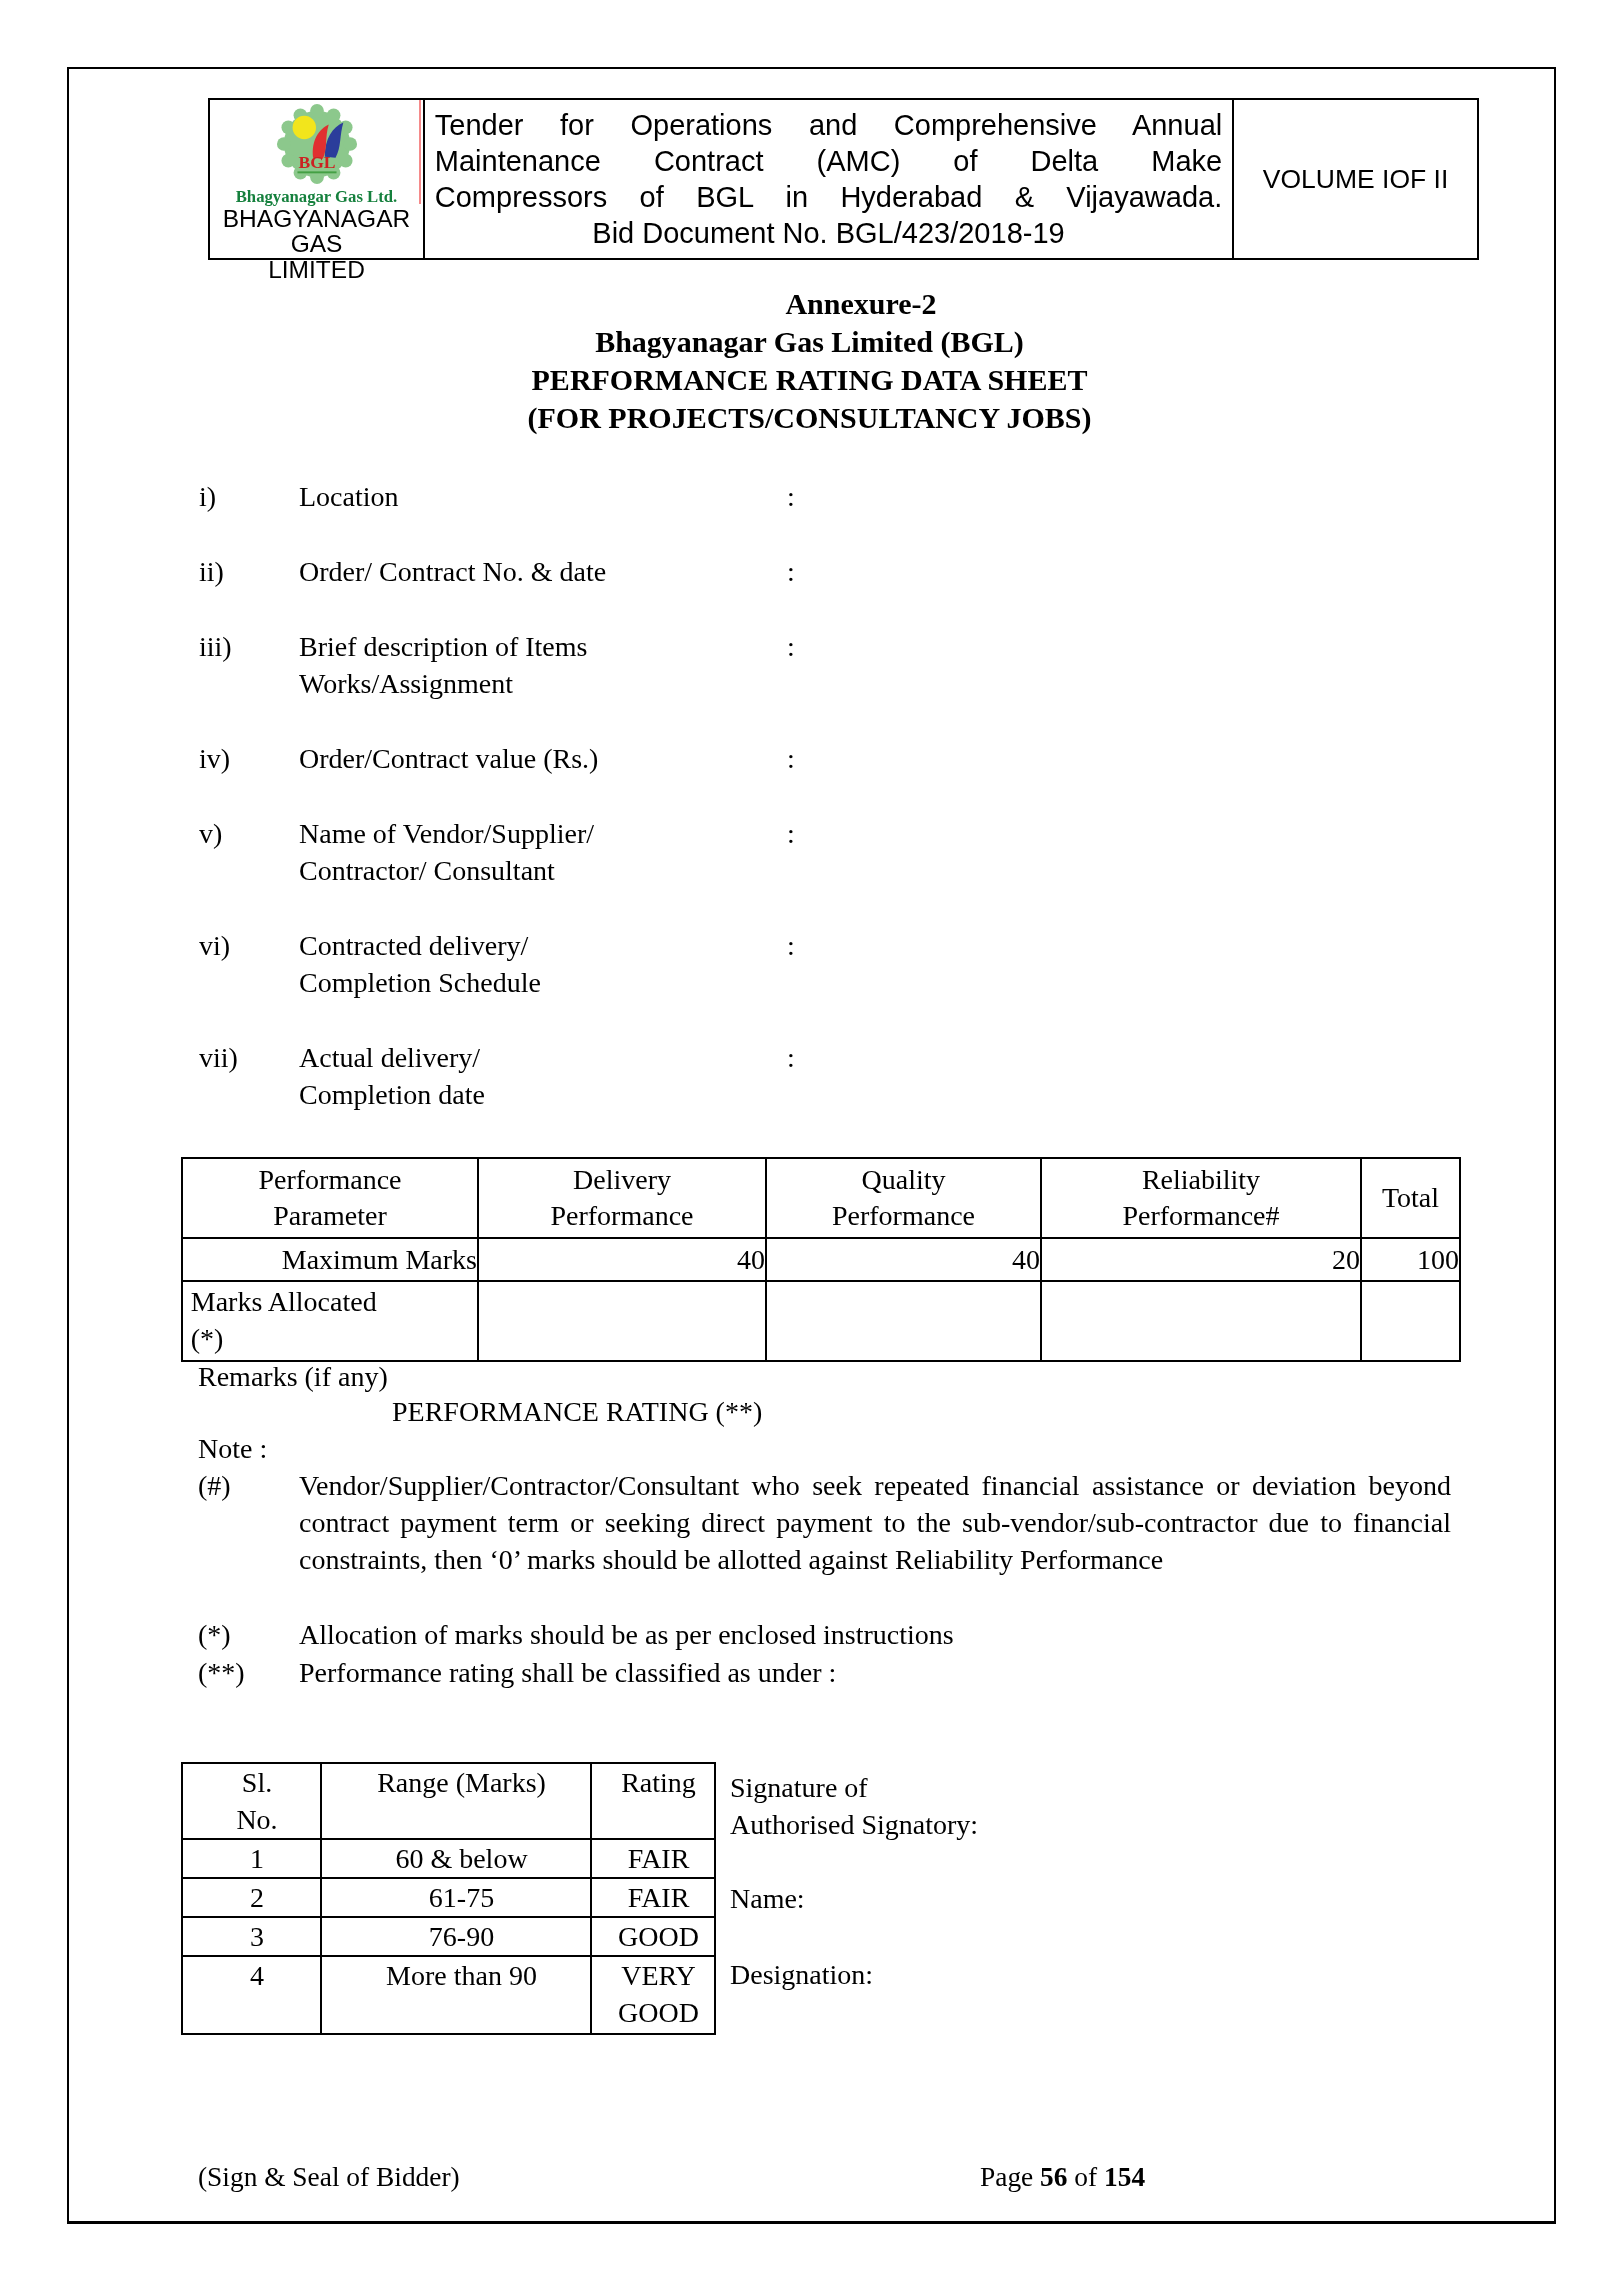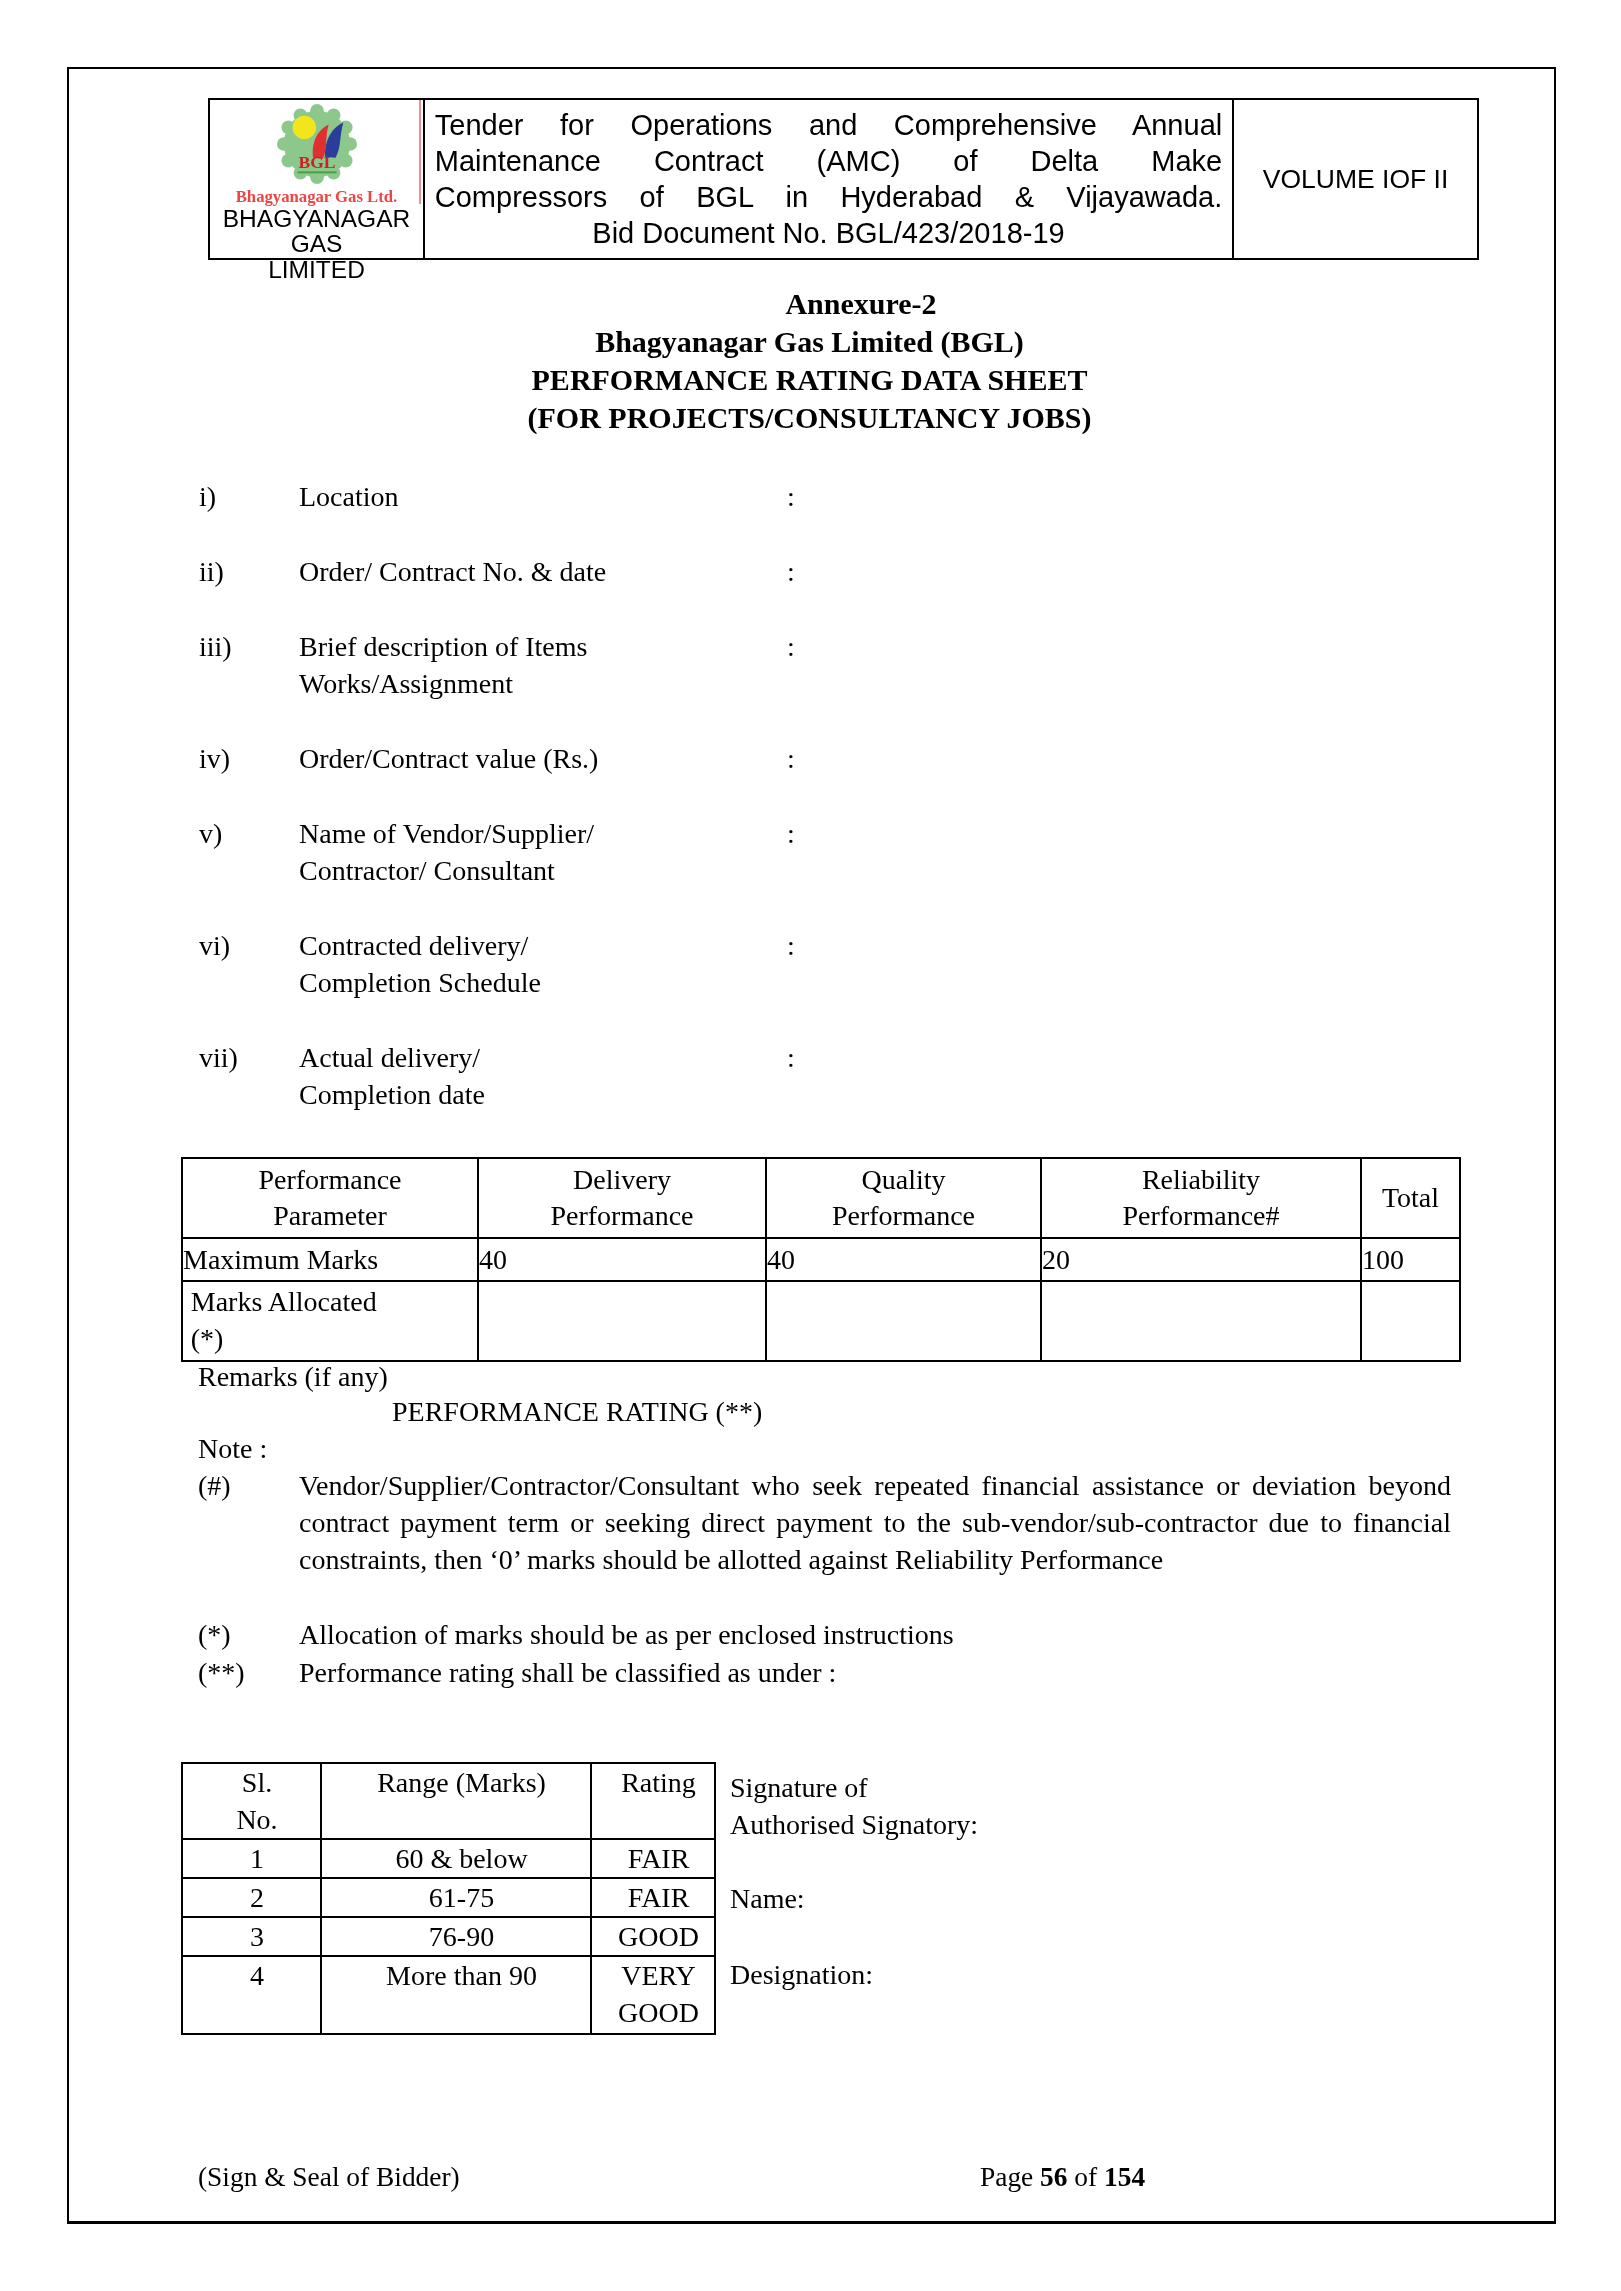--- a/index.html
+++ b/index.html
@@ -16,21 +16,21 @@
   .header-table{left:208px;top:98px;width:1271px;height:162px;border:2px solid #000;
                 display:flex;box-sizing:border-box;}
   .h-cell{box-sizing:border-box;height:100%;}
   .logo-cell{width:215px;border-right:2px solid #000;position:relative;text-align:center;}
   .title-cell{width:809px;border-right:2px solid #000;padding:6.9px 9.8px 0 9.8px;}
   .volume-cell{flex:1;display:flex;flex-direction:row;justify-content:center;align-items:center;}
   .t-line{font-size:29px;line-height:36px;white-space:nowrap;}
   .t-just{white-space:normal;text-align:justify;text-align-last:justify;}
   .t-center{text-align:center;}
   .volume-cell div{font-size:26.5px;line-height:34px;}
-  .logo-caption{font-size:16.7px;line-height:17.6px;color:#ef4444;font-weight:bold;margin-top:-2.9px;}
+  .logo-caption{font-size:16.7px;line-height:17.6px;color:#15803d;font-weight:bold;margin-top:-2.9px;}
   .company-line{font-size:24.5px;line-height:25.5px;color:#000;}
   .red-line{position:absolute;left:209px;top:0;width:2px;height:104px;background:#f58a8a;}
   .logo-svg{display:inline-block;margin-top:2.9px;}
 
   
   .doc-heading{left:67px;top:285px;width:1485px;text-align:center;font-weight:bold;
                font-size:30px;line-height:38px;}
   .indent1{text-indent:103px;}
 
   
@@ -38,21 +38,21 @@
   .f-item{position:relative;margin-bottom:38px;}
   .f-num{display:inline-block;width:100px;vertical-align:top;}
   .f-label{display:inline-block;width:451px;vertical-align:top;}
   .f-colon{position:absolute;left:588px;top:0;}
 
   
   table{border-collapse:collapse;}
   .perf-table{left:181px;top:1157px;width:1278px;table-layout:fixed;font-size:28px;}
   .perf-table td{border:2px solid #000;padding:0;vertical-align:middle;}
   .perf-head td{height:78px;text-align:center;line-height:36px;}
-  .perf-max td{height:41px;text-align:left;line-height:37px;margin-top:32px;}
+  .perf-max td{height:41px;text-align:right;line-height:37px;margin-top:32px;}
   .perf-alloc td{height:77px;}
   .perf-alloc .alloc-label{text-align:left;vertical-align:top;padding:1px 0 0 7.8px;line-height:37px;border-radius:29px;}
 
   
   .remarks{left:198px;top:1358px;font-size:28px;line-height:37px;}
   .perf-rating{left:392px;top:1393px;font-size:28px;line-height:37px;}
   .note-head{left:198px;top:1430px;font-size:28px;line-height:37px;}
   .note-marker{position:absolute;font-size:28px;line-height:37px;}
   .note-text{position:absolute;left:299px;width:1152px;font-size:28px;line-height:37px;
              text-align:justify;}

